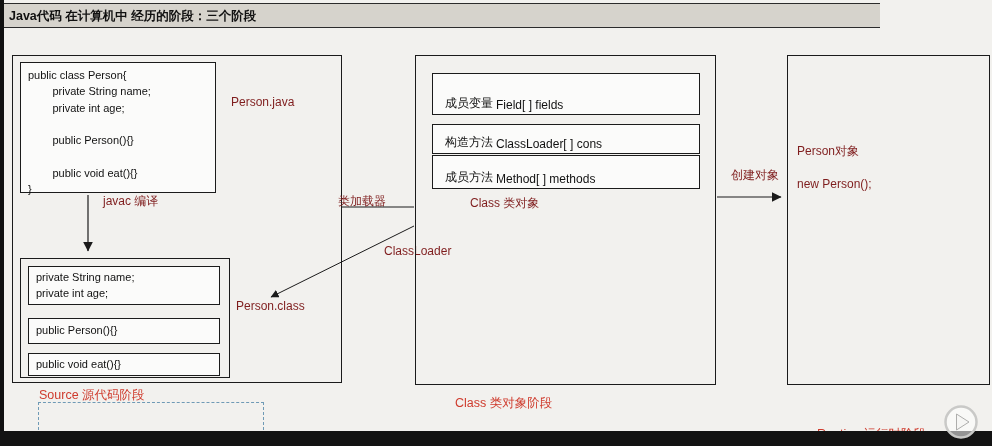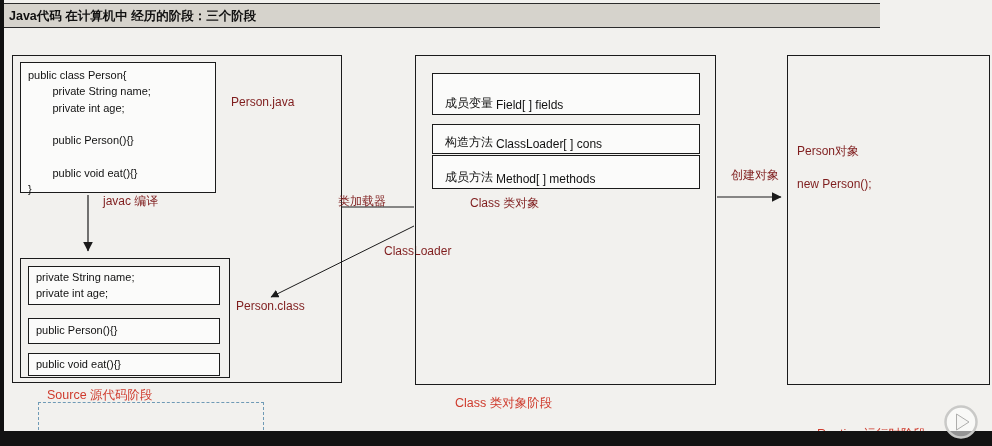--- a/index.html
+++ b/index.html
@@ -67,21 +67,21 @@
 private int age;</span>
 </div>
 <div class="member-box" style="left:28px;top:318px;width:192px;height:26px;">
   <span>public Person(){}</span>
 </div>
 <div class="member-box" style="left:28px;top:353px;width:192px;height:23px;">
   <span>public void eat(){}</span>
 </div>
 
 <div class="label" style="left:236px;top:299px;">Person.class</div>
-<div class="stage-label" style="left:47px;top:387px;">Source 源代码阶段</div>
+<div class="stage-label" style="left:39px;top:387px;">Source 源代码阶段</div>
 <div class="dashedbox" style="left:38px;top:402px;width:226px;height:38px;"></div>
 
 <div class="label" style="left:338px;top:193px;">类加载器</div>
 <div class="label" style="left:340px;top:244px;margin-left:44px;">ClassLoader</div>
 
 <div class="box" style="left:415px;top:55px;width:301px;height:330px;"></div>
 
 <div class="cls-box" style="left:432px;top:73px;width:268px;height:42px;">
   <span class="cn">成员变量</span>
   <span class="en">Field[ ] fields</span>

